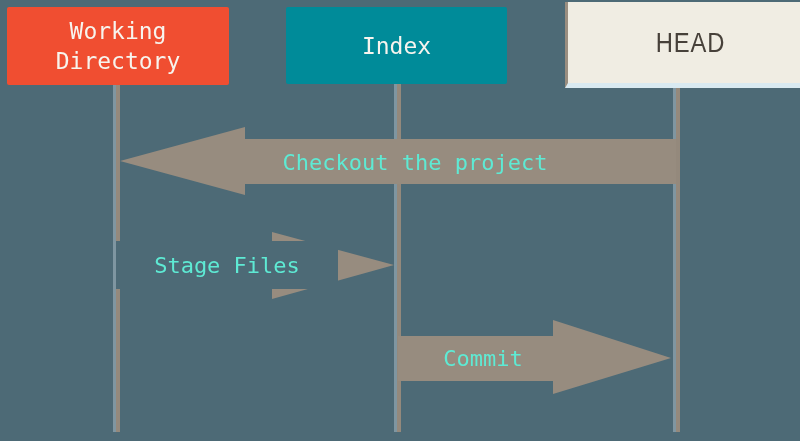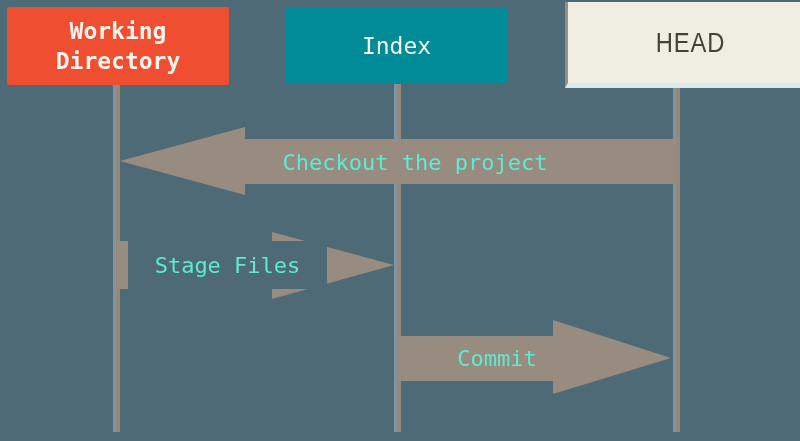--- a/index.html
+++ b/index.html
@@ -24,41 +24,41 @@
   
   .box{
     position:absolute;
     display:flex;align-items:center;justify-content:center;
     text-align:center;
     color:#F7F4EE;
     font-size:23px;line-height:30px;
     border-radius:2px;
   }
   .box.wd{left:7px;top:7px;width:222px;height:78px;}
-  .box.wd span{max-width:150px;display:inline-block;font-weight:bold;}
+  .box.wd span{max-width:150px;display:inline-block;}
   .box.idx{left:286px;top:7px;width:221px;height:77px;}
   .box.head{
     left:565px;top:2px;width:245px;height:81px;
     color:#47413A;
     font-family:"Liberation Sans","DejaVu Sans",sans-serif;
     font-size:27px;font-weight:500;
     border-left:3px solid #9A8E80;
     border-bottom:5px solid #D9EAF1;
     border-radius:0;
   }
   .box.head span{transform:scaleX(.88);letter-spacing:1px;}
   
   .arrow-label{
     position:absolute;
     display:flex;align-items:center;justify-content:center;
     color:#5eead4;font-size:22px;white-space:nowrap;
   }
   .arrow-label.checkout{left:150px;top:139px;width:530px;height:46px;}
-  .arrow-label.stage{left:128px;top:241px;width:199px;height:48px;}
-  .arrow-label.commit{left:412px;top:336px;width:170px;height:45px;}
+  .arrow-label.stage{left:116px;top:241px;width:222px;height:48px;}
+  .arrow-label.commit{left:398px;top:336px;width:170px;height:45px;}
 </style>
 </head>
 <body>
 
 <div class="stage" style="background-color: rgb(77, 106, 118);">
 
   <div class="vline wd"></div>
   <div class="vline idx"></div>
   <div class="vline head"></div>
 

